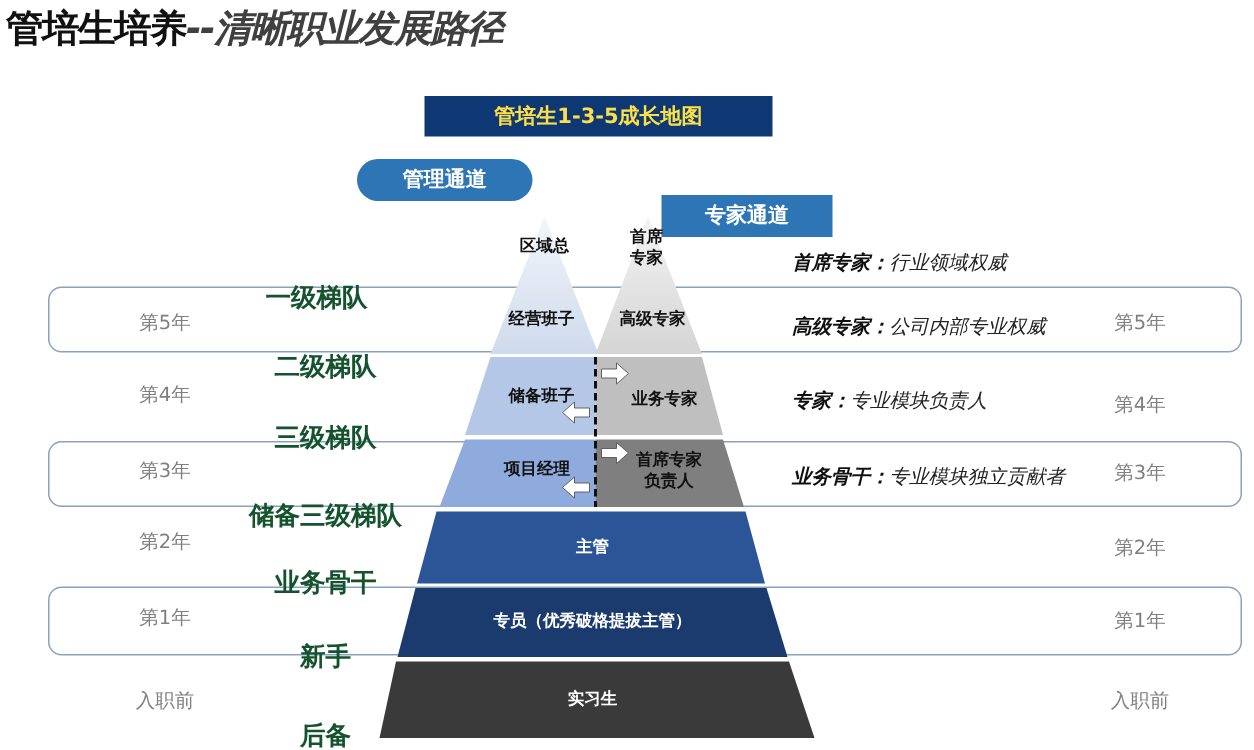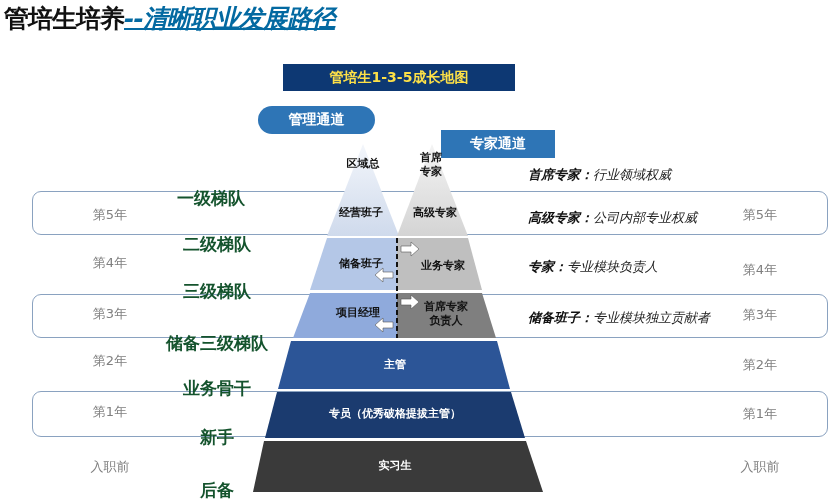--- a/index.html
+++ b/index.html
@@ -1,20 +1,20 @@
 <!DOCTYPE html>
 <html><head>
 <meta charset="utf-8">
 <style>
   html, body { margin:0; padding:0; background:#ffffff; }
   body { width:836px; height:500px; position:relative; overflow:hidden;
          font-family:"DejaVu Sans", "Liberation Sans", sans-serif; }
   .abs { position:absolute; }
   .title { left:4px; top:2px; font-size:25px; font-weight:bold; color:#111; letter-spacing:-1px; white-space:nowrap; }
-  .title .sub { color:#0369a1; font-style:italic; text-decoration:underline; text-decoration-thickness:2px; }
+  .title .sub { color:#404040; font-style:italic; text-decoration-thickness:2px; }
   .banner { left:283px; top:64px; width:232px; height:27px; background:#0d3873; color:#fde047;
             font-size:14px; font-weight:bold; display:flex; align-items:center; justify-content:center; }
   .channel { height:28px; background:#2e75b6; color:#fff; font-size:14px; font-weight:bold;
              display:flex; align-items:center; justify-content:center; }
   .rowbox { left:32px; width:796px; border:1.5px solid #8aa2c0; border-radius:9px; box-sizing:border-box; }
   .year { font-size:13px; color:#7f7f7f; width:60px; text-align:center; }
   .tier { font-size:17px; font-weight:bold; color:#14532d; width:120px; text-align:center;margin-top:21px; }
   .desc { font-size:13px; color:#222; white-space:nowrap;font-style:italic; }
   .desc b { font-weight:bold; color:#111; }
   .plabel { font-size:11px; font-weight:bold; color:#111; text-align:center; line-height:14px; }
@@ -22,21 +22,21 @@
   svg.pyr { position:absolute; left:0; top:0; }
 </style>
 </head>
 <body>
 
 <div class="abs title">
   <span>管培生培养</span><span class="sub">--清晰职业发展路径</span>
 </div>
 
 <div class="abs banner">管培生1-3-5成长地图</div>
-<div class="abs channel" style="left:258px;top:106px;width:117px;border-radius:14px;">管理通道</div>
+<div class="abs channel" style="left:238px;top:106px;width:117px;border-radius:14px;">管理通道</div>
 <div class="abs channel" style="left:441px;top:106px;width:114px;margin-top:24px;">专家通道</div>
 
 <div class="abs rowbox" style="top:191px;height:44px;"></div>
 <div class="abs rowbox" style="top:294px;height:44px;"></div>
 <div class="abs rowbox" style="top:391px;height:46px;"></div>
 
 <svg class="pyr" width="836" height="500">
   <defs>
     <linearGradient id="gL" x1="0" y1="0" x2="0" y2="1">
       <stop offset="0" stop-color="#f3f6fb"></stop>
@@ -96,21 +96,21 @@
 <div class="abs desc" style="left:528px;top:209px;"><b>高级专家：</b><span>公司内部专业权威</span></div>
 <div class="abs year" style="left:730px;top:206px;">第5年</div>
 
 <div class="abs year" style="left:80px;top:254px;">第4年</div>
 <div class="abs tier" style="left:157px;top:259px;">三级梯队</div>
 <div class="abs desc" style="left:528px;top:258px;text-align:right;"><b>专家：</b><span>专业模块负责人</span></div>
 <div class="abs year" style="left:730px;top:261px;">第4年</div>
 
 <div class="abs year" style="left:80px;top:305px;">第3年</div>
 <div class="abs tier" style="left:157px;top:311px;">储备三级梯队</div>
-<div class="abs desc" style="left:528px;top:309px;"><b>储备班子：</b><span>专业模块独立贡献者</span></div>
+<div class="abs desc" style="left:528px;top:309px;"><b>业务骨干：</b><span>专业模块独立贡献者</span></div>
 <div class="abs year" style="left:730px;top:306px;">第3年</div>
 
 <div class="abs year" style="left:80px;top:352px;">第2年</div>
 <div class="abs tier" style="left:157px;top:356px;">业务骨干</div>
 <div class="abs year" style="left:730px;top:356px;">第2年</div>
 
 <div class="abs year" style="left:80px;top:403px;">第1年</div>
 <div class="abs tier" style="left:157px;top:405px;">新手</div>
 <div class="abs year" style="left:730px;top:405px;">第1年</div>
 

